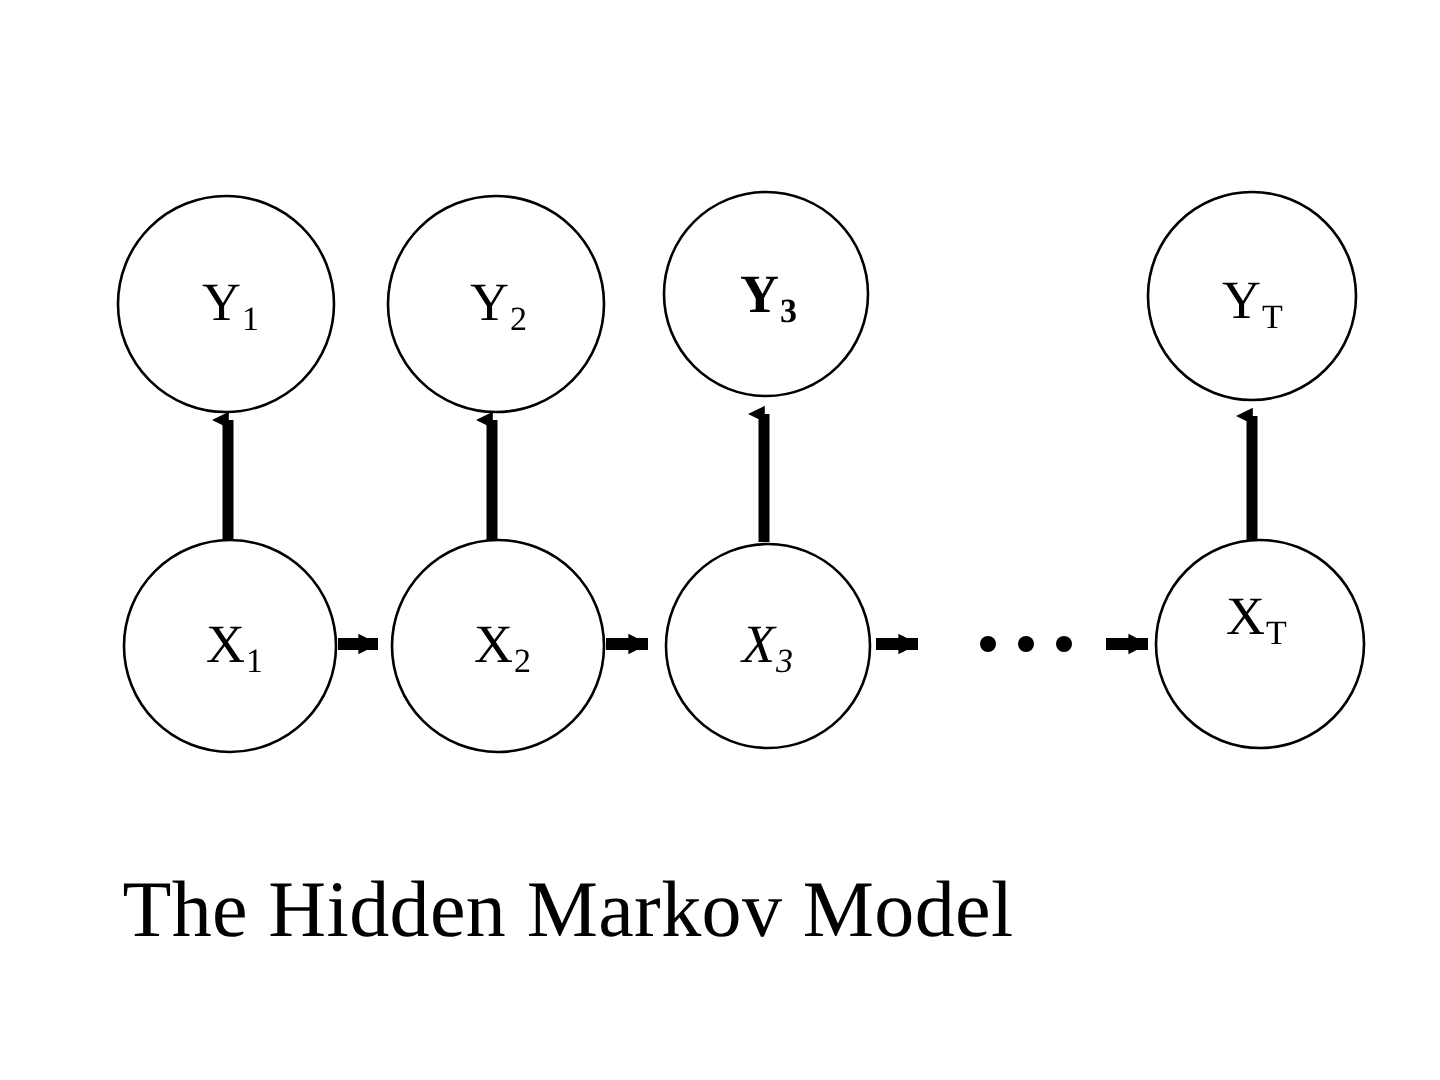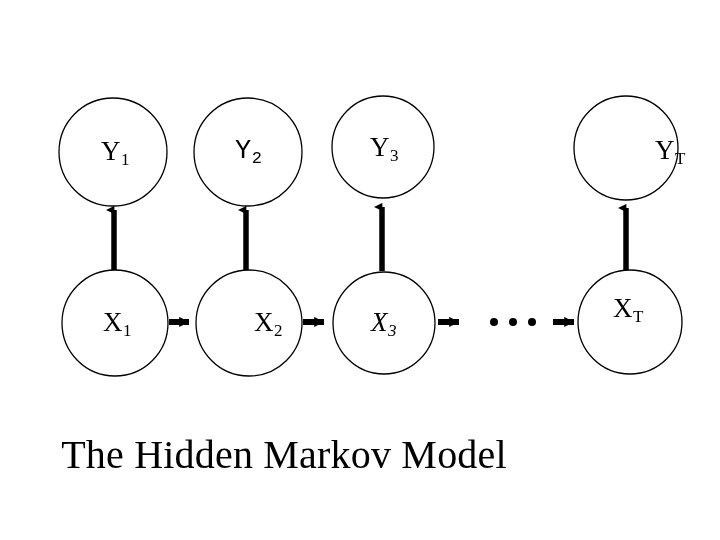--- a/index.html
+++ b/index.html
@@ -105,34 +105,34 @@
       <circle cx="115" cy="323" r="53" fill="#ffffff" stroke="#000000" stroke-width="1.3"></circle>
       <circle cx="249" cy="323" r="53" fill="#ffffff" stroke="#000000" stroke-width="1.3"></circle>
       <circle cx="384" cy="323" r="51" fill="#ffffff" stroke="#000000" stroke-width="1.3"></circle>
       <circle cx="630" cy="322" r="52" fill="#ffffff" stroke="#000000" stroke-width="1.3"></circle>
     </g>
   </svg>
 
   <div class="node-label" style="left:101px; top:138px;">
     <span class="base">Y</span><span class="sub">1</span>
   </div>
-  <div class="node-label" style="left:235px; top:138px;font-family:Liberation Mono, monospace;">
+  <div class="node-label" style="left:235px; top:138px;">
     <span class="base">Y</span><span class="sub">2</span>
   </div>
-  <div class="node-label" style="left:370px; top:134px;">
+  <div class="node-label" style="left:370px; top:134px;font-weight:bold;">
     <span class="base">Y</span><span class="sub">3</span>
   </div>
-  <div class="node-label" style="left:611px; top:137px;margin-left:44px;">
+  <div class="node-label" style="left:611px; top:137px;">
     <span class="base">Y</span><span class="sub">T</span>
   </div>
 
   <div class="node-label" style="left:103px; top:309px;">
     <span class="base">X</span><span class="sub">1</span>
   </div>
-  <div class="node-label" style="left:237px; top:309px;margin-left:17px;">
+  <div class="node-label" style="left:237px; top:309px;">
     <span class="base">X</span><span class="sub">2</span>
   </div>
   <div class="node-label" style="left:371px; top:309px;font-style:italic;">
     <span class="base">X</span><span class="sub">3</span>
   </div>
   <div class="node-label" style="left:613px; top:295px;">
     <span class="base">X</span><span class="sub">T</span>
   </div>
 
   <div id="caption">The Hidden Markov Model</div>

